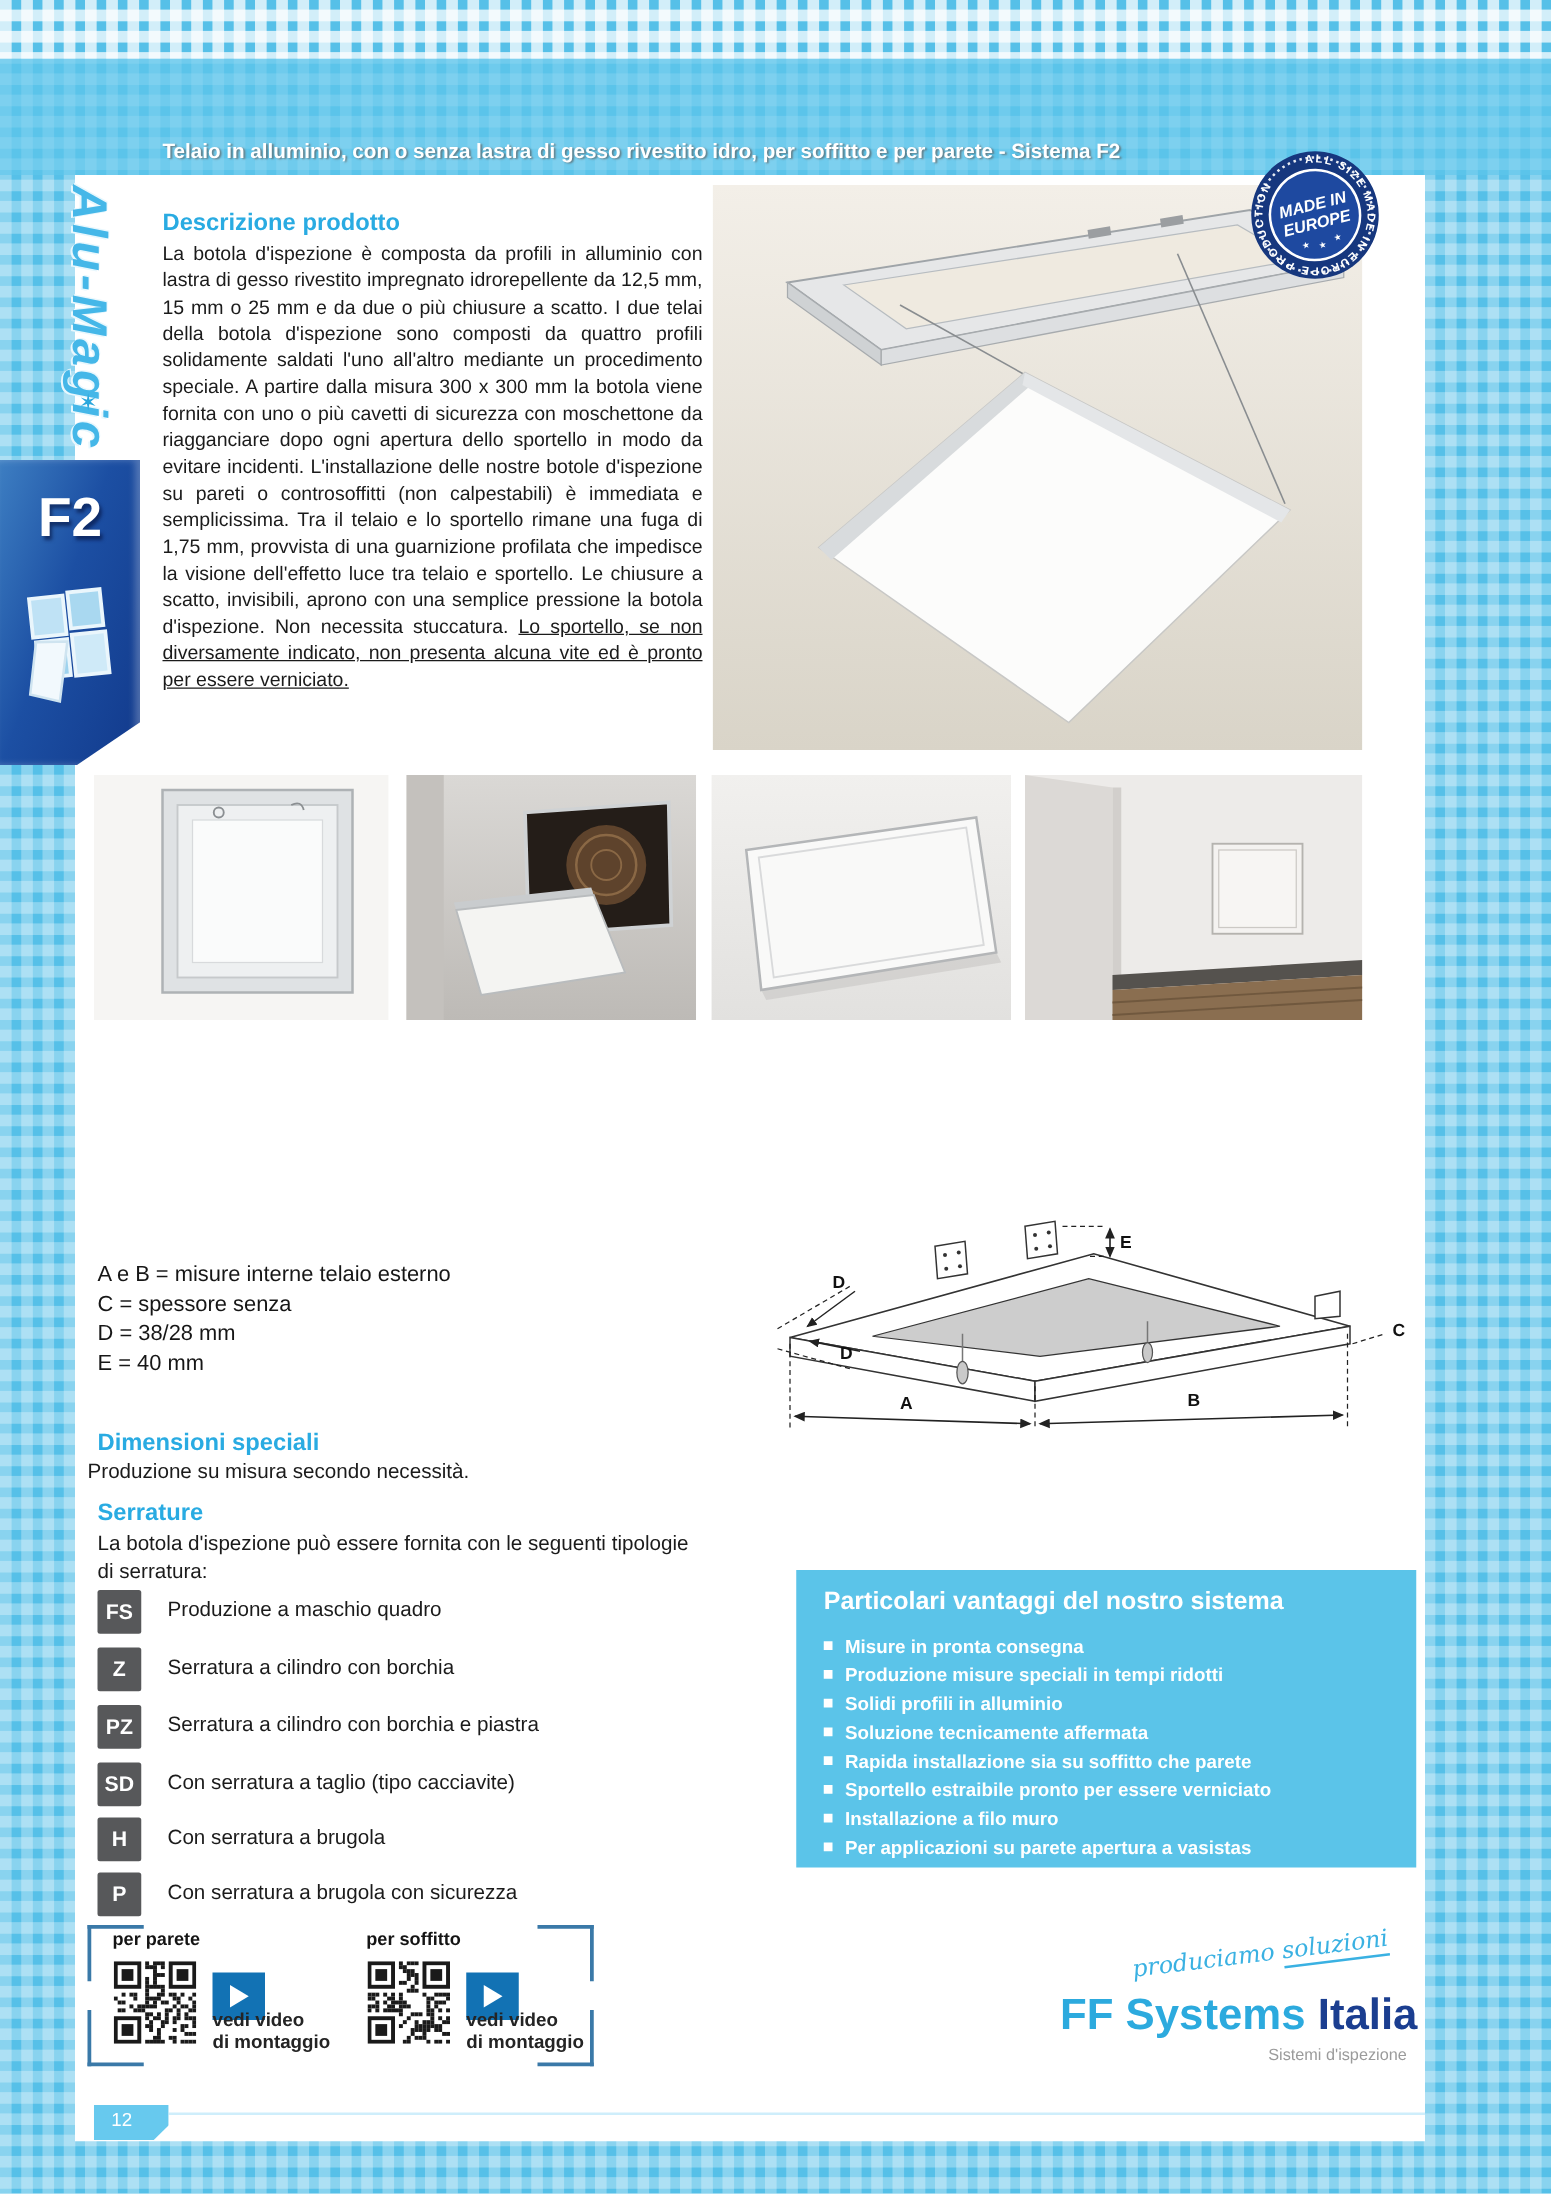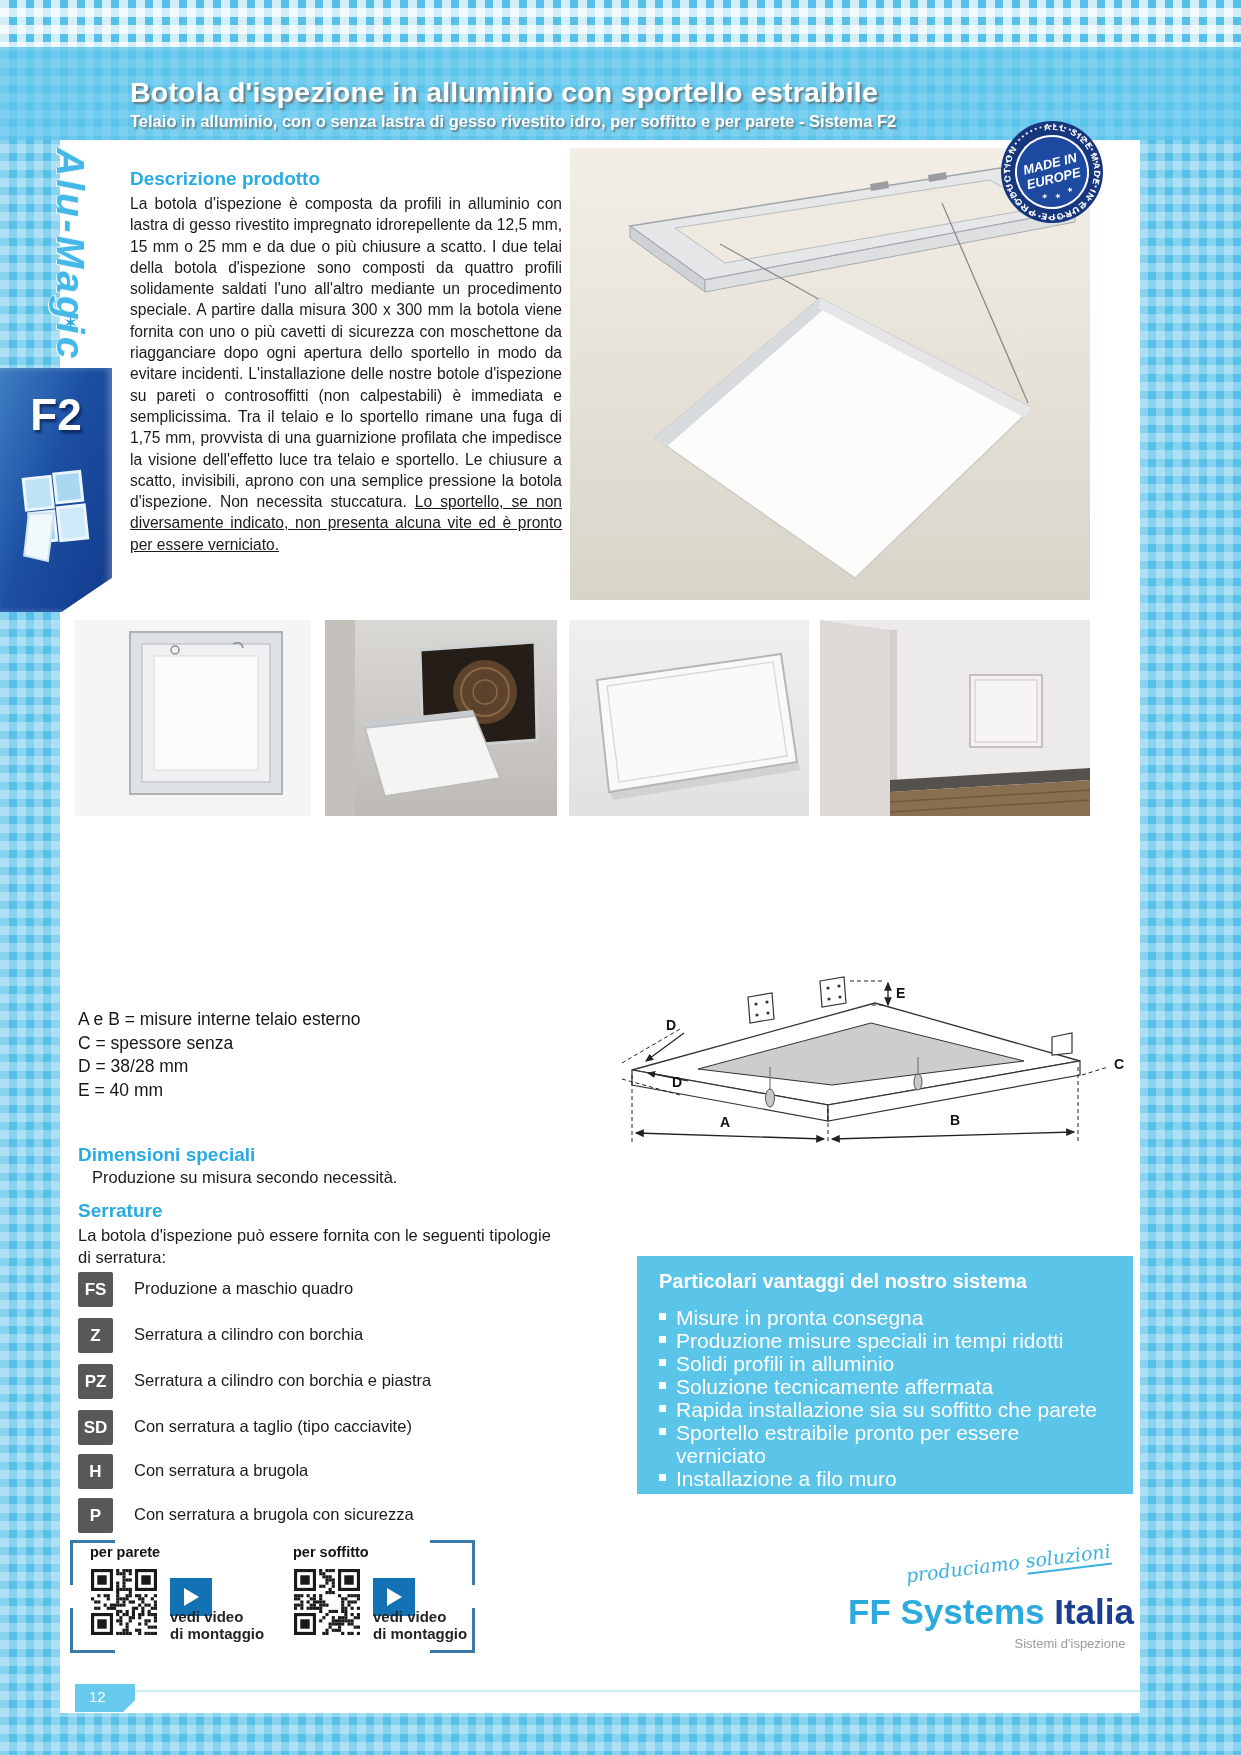--- a/index.html
+++ b/index.html
@@ -39,34 +39,34 @@
   .h-cyan{color:#29abe2;font-weight:bold;font-size:19px;}
   .desc-head{left:130px;top:168px;width:430px;}
   .desc-body{left:130px;top:193px;width:432px;font-size:15.6px;line-height:21.3px;
     text-align:justify;color:#1b1b1b;}
   .desc-body .ul{text-decoration:underline;}
   
   .photo{overflow:hidden;}
   
   .measures{left:78px;top:1008px;width:430px;font-size:17.5px;line-height:23.5px;color:#161616;}
   .special-head{left:78px;top:1144px;width:400px;}
-  .special-body{left:92px;top:1168px;width:420px;font-size:16.5px;color:#1b1b1b;}
+  .special-body{left:70px;top:1168px;width:420px;font-size:16.5px;color:#1b1b1b;}
   .locks-head{left:78px;top:1200px;width:400px;}
   .locks-intro{left:78px;top:1224px;width:480px;font-size:16.5px;line-height:22px;color:#1b1b1b;}
   .lock-row{left:78px;width:520px;height:36px;}
   .lock-badge{position:absolute;left:0;top:0;width:35px;height:35px;background:#57585a;
     color:#fff;font-weight:bold;font-size:17px;display:flex;align-items:center;justify-content:center;
     border-radius:2px;}
   .lock-label{position:absolute;left:56px;top:7px;font-size:16.5px;color:#1b1b1b;white-space:nowrap;}
   
   .adv-box{left:637px;top:1256px;width:496px;height:238px;background:#5bc4e9;
     padding:0;box-sizing:border-box;}
   .adv-head{position:absolute;left:22px;top:14px;color:#fff;font-weight:bold;font-size:20px;}
   .adv-list{position:absolute;left:22px;top:50px;width:455px;}
-  .adv-item{position:relative;padding-left:17px;color:#fff;font-size:21px;line-height:23px;}
+  .adv-item{position:relative;padding-left:17px;color:#fff;font-size:15px;line-height:23px;font-weight:bold;}
   .adv-item .sq{position:absolute;left:0;top:7px;width:7px;height:7px;background:#fff;}
   
   .bracket{width:42px;height:42px;}
   .bk-tl{border-left:3px solid #3a79a8;border-top:3px solid #3a79a8;}
   .bk-tr{border-right:3px solid #3a79a8;border-top:3px solid #3a79a8;}
   .bk-bl{border-left:3px solid #3a79a8;border-bottom:3px solid #3a79a8;}
   .bk-br{border-right:3px solid #3a79a8;border-bottom:3px solid #3a79a8;}
   .video-label{font-weight:bold;font-size:14.5px;color:#141414;}
   .qr-wrap{width:72px;height:72px;background:#fff;padding:3px;box-sizing:border-box;}
   .play-btn{width:42px;height:38px;background:#1272b4;display:flex;align-items:center;justify-content:center;cursor:pointer;}
@@ -89,21 +89,20 @@
 </style>
 </head>
 <body>
 
 <div id="canvas">
 
   <div class="abs top-band"></div>
   <div class="abs header-band"></div>
   <div class="abs white-page"></div>
 
-  <div class="abs page-title">Botola d'ispezione in alluminio con sportello estraibile</div>
   <div class="abs page-subtitle">Telaio in alluminio, con o senza lastra di gesso rivestito idro, per soffitto e per parete - Sistema F2</div>
 
   <div class="abs brand-vert">Alu-Magic</div>
   <div class="abs brand-star">✶</div>
   <div class="abs f2-banner"></div>
   <div class="abs f2-label">F2</div>
   <div class="abs f2-icon">
     <svg width="76" height="96" viewBox="0 0 76 96">
       <g transform="rotate(-6 38 46)">
         <rect x="9" y="8" width="27" height="31" fill="#bfe2f5" stroke="#eaf6fc" stroke-width="3"></rect>

